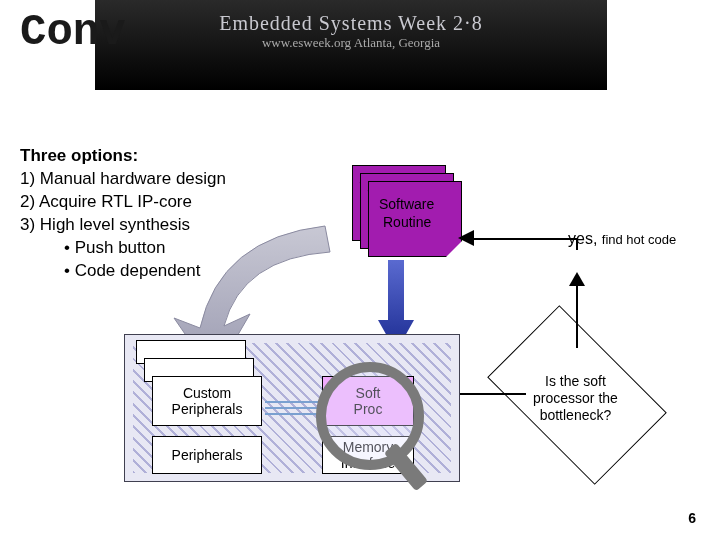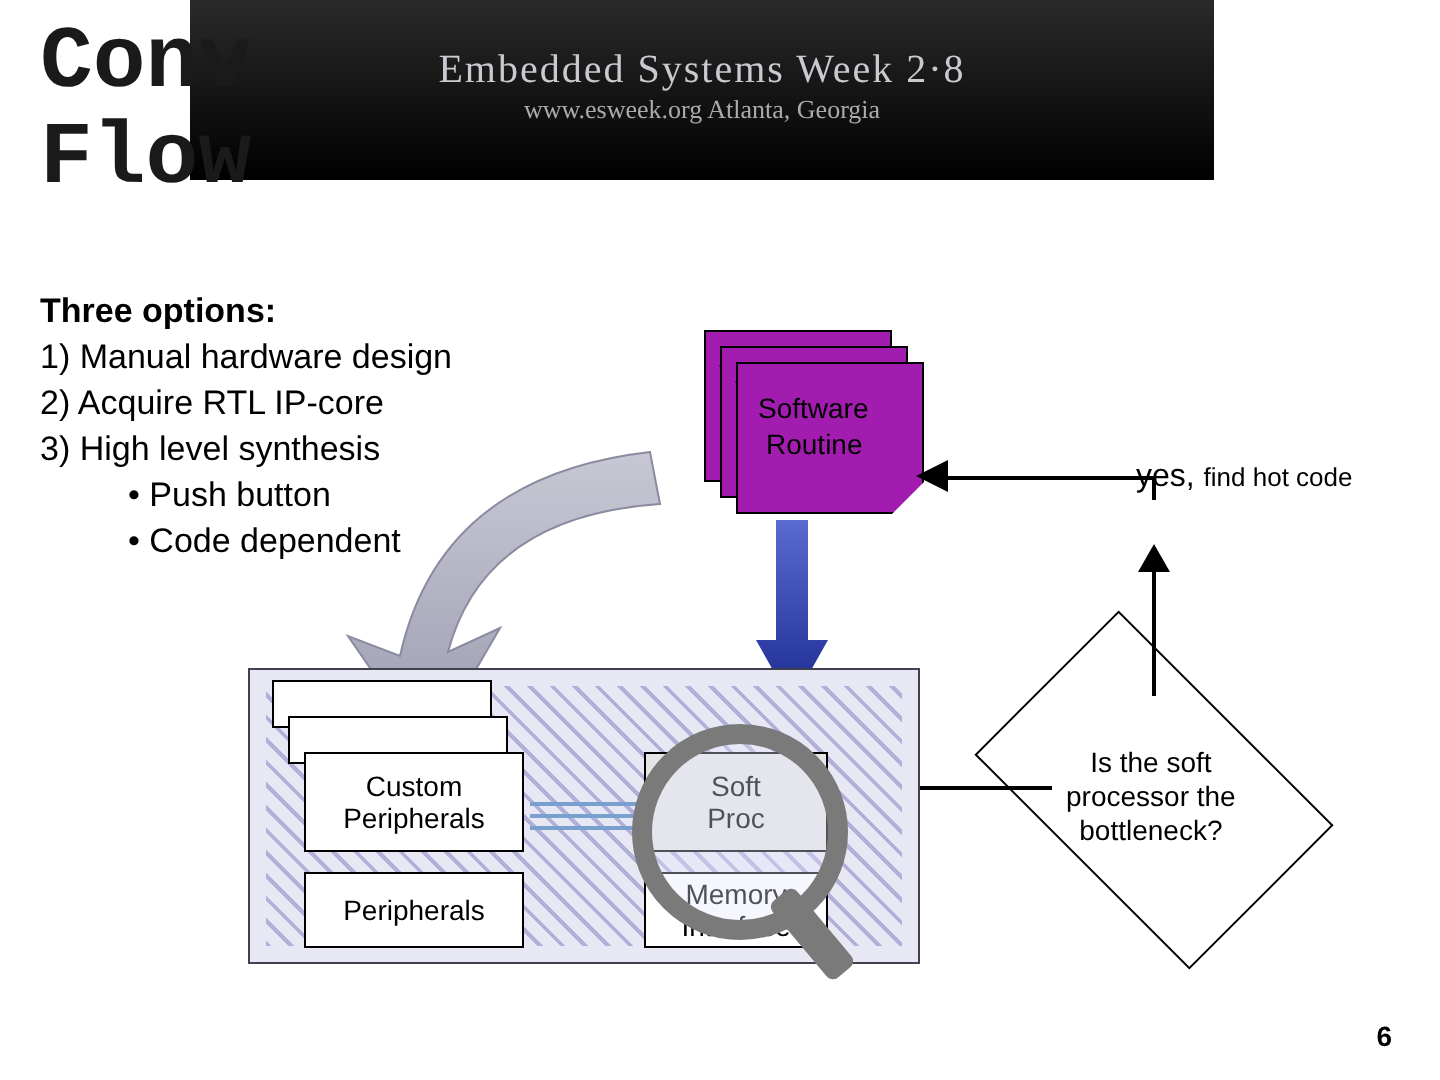--- a/index.html
+++ b/index.html
@@ -1,17 +1,17 @@
 <!DOCTYPE html>
 <html><head>
 <meta charset="utf-8">
 <style>
 html,body{margin:0;padding:0;width:720px;height:540px;background:#fff;font-family:Arial,Helvetica,sans-serif;overflow:hidden;position:relative}
 .banner{position:absolute;top:0;left:95px;width:512px;height:90px;background:linear-gradient(#2a2a2a,#000);color:#c9c9d0;text-align:center;font-family:Georgia,serif}
-.banner .t1{font-size:20px;letter-spacing:1px;margin-top:24px}
+.banner .t1{font-size:20px;letter-spacing:1px;margin-top:12px}
 .banner .t2{font-size:13px;color:#aaa}
 .title{position:absolute;top:8px;left:20px;font-size:44px;font-weight:700;font-family:Liberation Mono, monospace;color:#1a1a1a;line-height:1.1}
 .options{position:absolute;top:145px;left:20px;font-size:17px;line-height:1.35;font-family:Arial,sans-serif}
 .options .hd{font-weight:700}
 .options .l1{padding-left:0}
 .options .l2{padding-left:30px}
 .options .l3{padding-left:44px}
 .swbox{position:absolute;width:92px;height:74px;border:1.5px solid #000;background:#a21caf;font-size:14px}
 .swbox .corner{position:absolute;right:-1px;bottom:-1px;width:0;height:0;border-right:16px solid #fff;border-top:16px solid transparent}
 .swstack1{top:165px;left:352px}
@@ -20,21 +20,21 @@
 .swlabel{position:absolute;top:6px;left:6px}
 .yes{position:absolute;top:230px;left:568px;font-size:16px}
 .yes .small{font-size:13px}
 .fpga{position:absolute;top:334px;left:124px;width:334px;height:146px;border:1.5px solid #404050;background:#e8e8f4}
 .hatch{background-image:repeating-linear-gradient(45deg,#b0b0d8 0,#b0b0d8 2px,transparent 2px,transparent 8px);position:absolute}
 .box{position:absolute;border:1.5px solid #000;background:#fff;font-size:14px;text-align:right;display:flex;flex-direction:column;justify-content:center;align-items:center}
 .ca1{top:340px;left:136px;width:108px;height:22px;font-size:12px}
 .ca2{top:358px;left:144px;width:108px;height:22px;font-size:12px}
 .ca3{top:376px;left:152px;width:108px;height:48px}
 .periph{top:436px;left:152px;width:108px;height:36px}
-.softproc{top:376px;left:322px;width:90px;height:48px;background:#e5e5e5}
+.softproc{top:376px;left:322px;width:90px;height:48px;background:#f0abfc}
 .mem{top:436px;left:322px;width:90px;height:36px}
 .mag{position:absolute;top:356px;left:302px;width:130px;height:130px;pointer-events:none}
 .lens{position:absolute;width:88px;height:88px;border:10px solid #7a7a7a;border-radius:50%;background:rgba(230,230,255,.35);top:6px;left:14px}
 .handle{position:absolute;width:16px;height:50px;background:#7a7a7a;transform:rotate(-40deg);top:86px;left:96px;border-radius:4px}
 .diamond{position:absolute;top:344px;left:501px;width:150px;height:100px;border:1.5px solid #000;background:#fff;transform:rotate(45deg)}
 .diamond .dt{position:absolute;width:140px;text-align:center;font-size:14px;transform:rotate(-45deg);top:28px;left:6px;line-height:1.2}
 .curvearrow{position:absolute;top:218px;left:160px;width:200px;height:160px;pointer-events:none}
 .bluearrow{position:absolute;top:260px;left:378px;width:36px;height:92px;pointer-events:none}
 .dline{position:absolute;background:#000}
 .hline1{top:393px;left:460px;width:66px;height:1.5px}
@@ -47,21 +47,20 @@
 </head>
 <body>
 
 <div class="banner">
   <div class="t1">Embedded Systems Week 2·8</div>
   <div class="t2">www.esweek.org  Atlanta, Georgia</div>
 </div>
 
 <div class="title">
   <span>Conv</span><br>
-  <span>Flow</span>
 </div>
 
 <div class="options">
   <div class="hd">Three options:</div>
   <div class="l1">1)  Manual hardware design</div>
   <div class="l1">2)  Acquire RTL IP-core</div>
   <div class="l1">3)  High level synthesis</div>
   <div class="l3">•  Push button</div>
   <div class="l3">•  Code dependent</div>
 </div>

